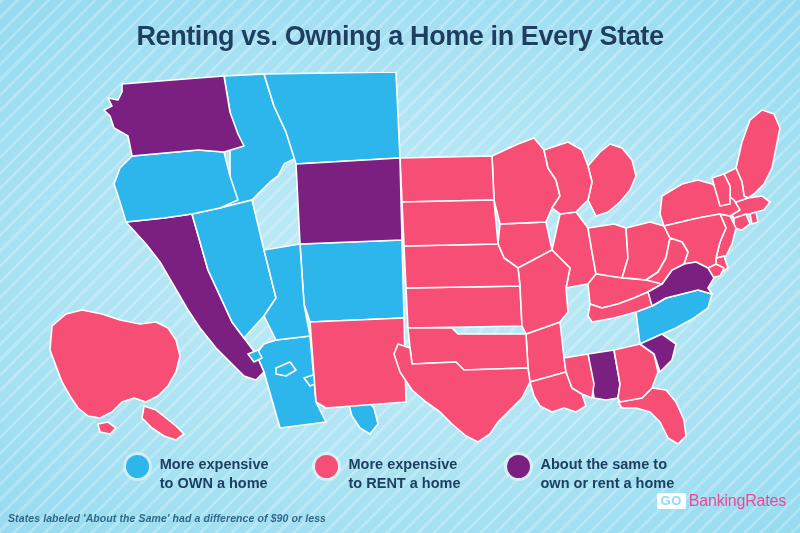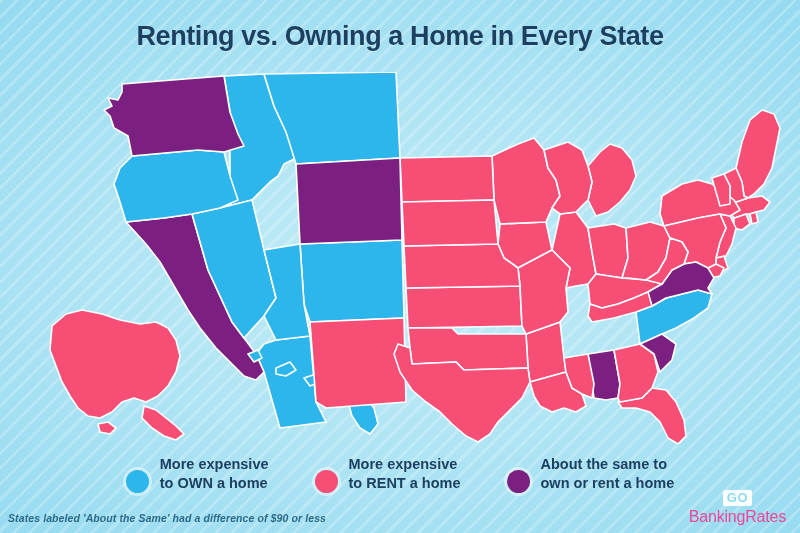--- a/index.html
+++ b/index.html
@@ -39,40 +39,40 @@
   }
   .map-wrap svg { display:block; width:100%; height:100%; }
   .state { stroke:#ffffff; stroke-width:1.6; stroke-linejoin:round; }
 
   
   .legend {
     position:absolute; left:0; top:446px; width:800px; height:56px;
     display:flex; align-items:center; justify-content:center;
     gap:46px;
   }
-  .legend-item { display:flex; align-items:flex-end; gap:11px; }
+  .legend-item { display:flex; align-items:flex-start; gap:11px; }
   .legend-swatch {
     width:23px; height:23px; border-radius:50%;
     box-shadow:0 0 0 3px rgba(255,255,255,0.45);
     flex:0 0 auto;
   }
   .legend-label {
     font-size:14.5px; font-weight:bold; color:#1d4060;
     line-height:1.28; white-space:pre-line;
   }
 
   
   .footnote {
     position:absolute; left:8px; bottom:9px;
     font-size:10.5px; font-style:italic; font-weight:bold;
     color:#2d6a87; letter-spacing:0.1px;
   }
   .logo {
-    position:absolute; right:14px; bottom:8px;
-    display:flex; align-items:center; gap:3px;flex-direction:column;
+    position:absolute; right:14px; bottom:24px;
+    display:flex; align-items:center; gap:3px;
   }
   .logo-go {
     background:#ffffff; color:#8ddcf2;
     font-size:13px; font-weight:bold; letter-spacing:0.5px;
     padding:1px 4px 2px 4px; border-radius:2px; line-height:1;
   }
   .logo-word { color:#ec4899; font-size:16px; letter-spacing:-0.2px; line-height:1; }
 </style>
 </head>
 <body>

